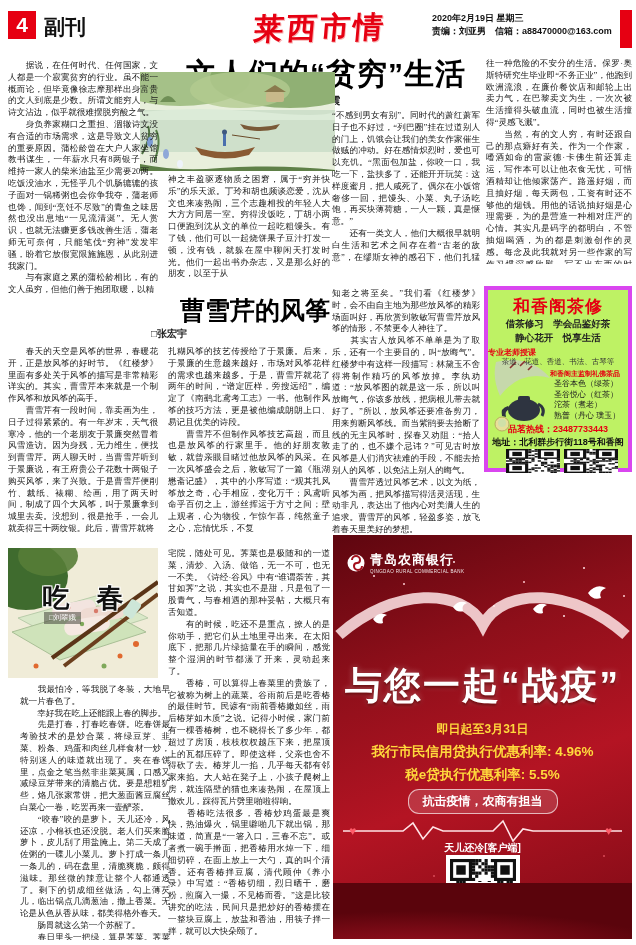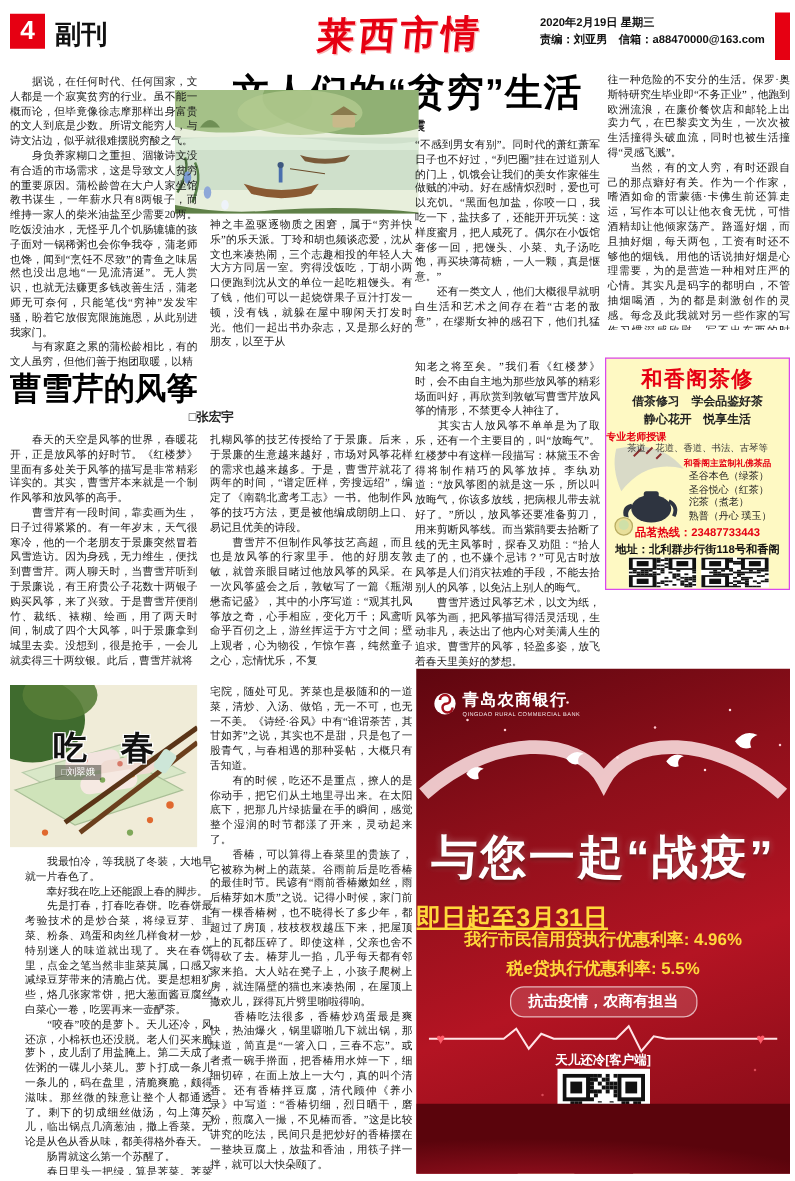--- a/index.html
+++ b/index.html
@@ -21,34 +21,34 @@
   .col{position:absolute;font-size:8.6px;line-height:11.8px;text-align:justify;
        white-space:pre-line;overflow:hidden;color:#191919;}
   
   .a1-title{position:absolute;left:148px;top:54px;width:356px;text-align:center;
             font-family:"Liberation Sans",sans-serif;font-weight:900;font-size:30px;
             letter-spacing:1px;color:#000;}
   .a1-author{position:absolute;left:148px;top:94px;width:356px;text-align:center;
              font-size:10px;font-weight:700;color:#222;}
   .painting{position:absolute;left:140px;top:72px;width:195px;height:99px;overflow:hidden;}
   
-  .a2-title{position:absolute;left:8px;top:294px;width:322px;text-align:left;
+  .a2-title{position:absolute;left:8px;top:294px;width:322px;text-align:right;
             font-family:"Liberation Sans",sans-serif;font-weight:900;font-size:25px;color:#000;}
   .a2-author{position:absolute;left:8px;top:327px;width:322px;text-align:center;
              font-size:10px;font-weight:700;color:#222;}
   
   .photo{position:absolute;left:8px;top:548px;width:150px;height:130px;overflow:hidden;}
   .a3-title{position:absolute;left:18px;top:580px;width:130px;text-align:center;font-family:"Liberation Sans",sans-serif;
             font-weight:900;font-size:27px;color:#111;white-space:pre;
             text-shadow:-1px -1px 0 #fff,1px -1px 0 #fff,-1px 1px 0 #fff,1px 1px 0 #fff;}
   .a3-author{position:absolute;left:44px;top:612px;padding:1px 5px;background:rgba(70,70,60,.55);
              color:#fff;font-size:7.5px;font-family:"Liberation Sans",sans-serif;}
   
-  .tea{position:absolute;left:484px;top:286px;width:148px;height:186px;background:#fef9c3;
-       border:1px solid #d946ef;box-sizing:border-box;font-family:"Liberation Sans",sans-serif;}
+  .tea{position:absolute;left:484px;top:286px;width:148px;height:186px;background:#bef264;
+       border:4px solid #d946ef;box-sizing:border-box;font-family:"Liberation Sans",sans-serif;}
   .tea-title{position:absolute;left:0;top:5px;width:100%;text-align:center;font-size:17px;
              font-weight:900;color:#e60012;letter-spacing:1px;}
   .tea-l1{position:absolute;left:0;top:28px;width:100%;text-align:center;font-size:9.5px;font-weight:900;color:#222;}
   .tea-l2{position:absolute;left:0;top:42px;width:100%;text-align:center;font-size:9.5px;font-weight:900;color:#222;}
   .tea-l3{position:absolute;left:0;top:57px;width:100%;text-align:left;font-size:8px;font-weight:700;color:#e60012;}
   .tea-l4{position:absolute;left:0;top:67px;width:100%;text-align:center;font-size:7.5px;color:#333;}
   .tea-l5{position:absolute;left:62px;top:79px;font-size:7px;font-weight:700;color:#e60012;}
   .tea-products{position:absolute;left:66px;top:89px;font-size:8px;line-height:10.5px;color:#222;}
   .tea-hot{position:absolute;left:0;top:133px;width:100%;text-align:center;font-size:9px;font-weight:900;color:#e60012;}
   .tea-addr{position:absolute;left:0;top:146px;width:100%;text-align:center;font-size:9px;font-weight:900;color:#111;}
@@ -62,22 +62,22 @@
   .bank-logo{position:absolute;left:14px;top:16px;display:flex;align-items:center;gap:5px;}
   .bank-logo-name{font-size:13px;font-weight:900;letter-spacing:1px;}
   .bank-logo-sub{font-size:4.5px;letter-spacing:.4px;opacity:.9;}
   .bank-headline{position:absolute;left:0;top:98px;width:100%;text-align:center;
                  font-size:21px;font-weight:900;letter-spacing:1px;}
   .bank-headline .brand{color:#ffd93c;}
   .bank-headline .rest{color:#fff;}
   .bank-slogan{position:absolute;left:0;top:126px;width:100%;text-align:center;font-size:37px;
                font-weight:900;letter-spacing:2px;color:#fff;
                text-shadow:0 2px 3px rgba(90,0,0,.8),0 0 6px rgba(255,255,255,.35);}
-  .bank-date{position:absolute;left:0;top:186px;width:100%;text-align:left;font-size:20px;
-             font-weight:900;color:#ffd93c;text-decoration:underline;}
+  .bank-date{position:absolute;left:0;top:186px;width:100%;text-align:center;font-size:12px;
+             font-weight:900;color:#ffd93c;}
   .bank-rate1{position:absolute;left:0;top:208px;width:100%;text-align:center;font-size:13.5px;
               font-weight:900;color:#ffd93c;}
   .bank-rate2{position:absolute;left:0;top:231px;width:100%;text-align:center;font-size:13.5px;
               font-weight:900;color:#ffd93c;}
   .bank-banner{position:absolute;left:50%;transform:translateX(-50%);top:254px;padding:3px 14px;
                border-radius:11px;background:rgba(255,255,255,.14);border:1px solid rgba(255,255,255,.65);
                font-size:12px;font-weight:900;white-space:nowrap;}
   .bank-ecg{position:absolute;left:10px;top:282px;width:279px;height:26px;}
   .bank-qr-label{position:absolute;left:0;top:306px;width:100%;text-align:center;font-size:10px;font-weight:700;}
   .bank-qr{position:absolute;left:113px;top:320px;width:74px;height:74px;background:#fff;

